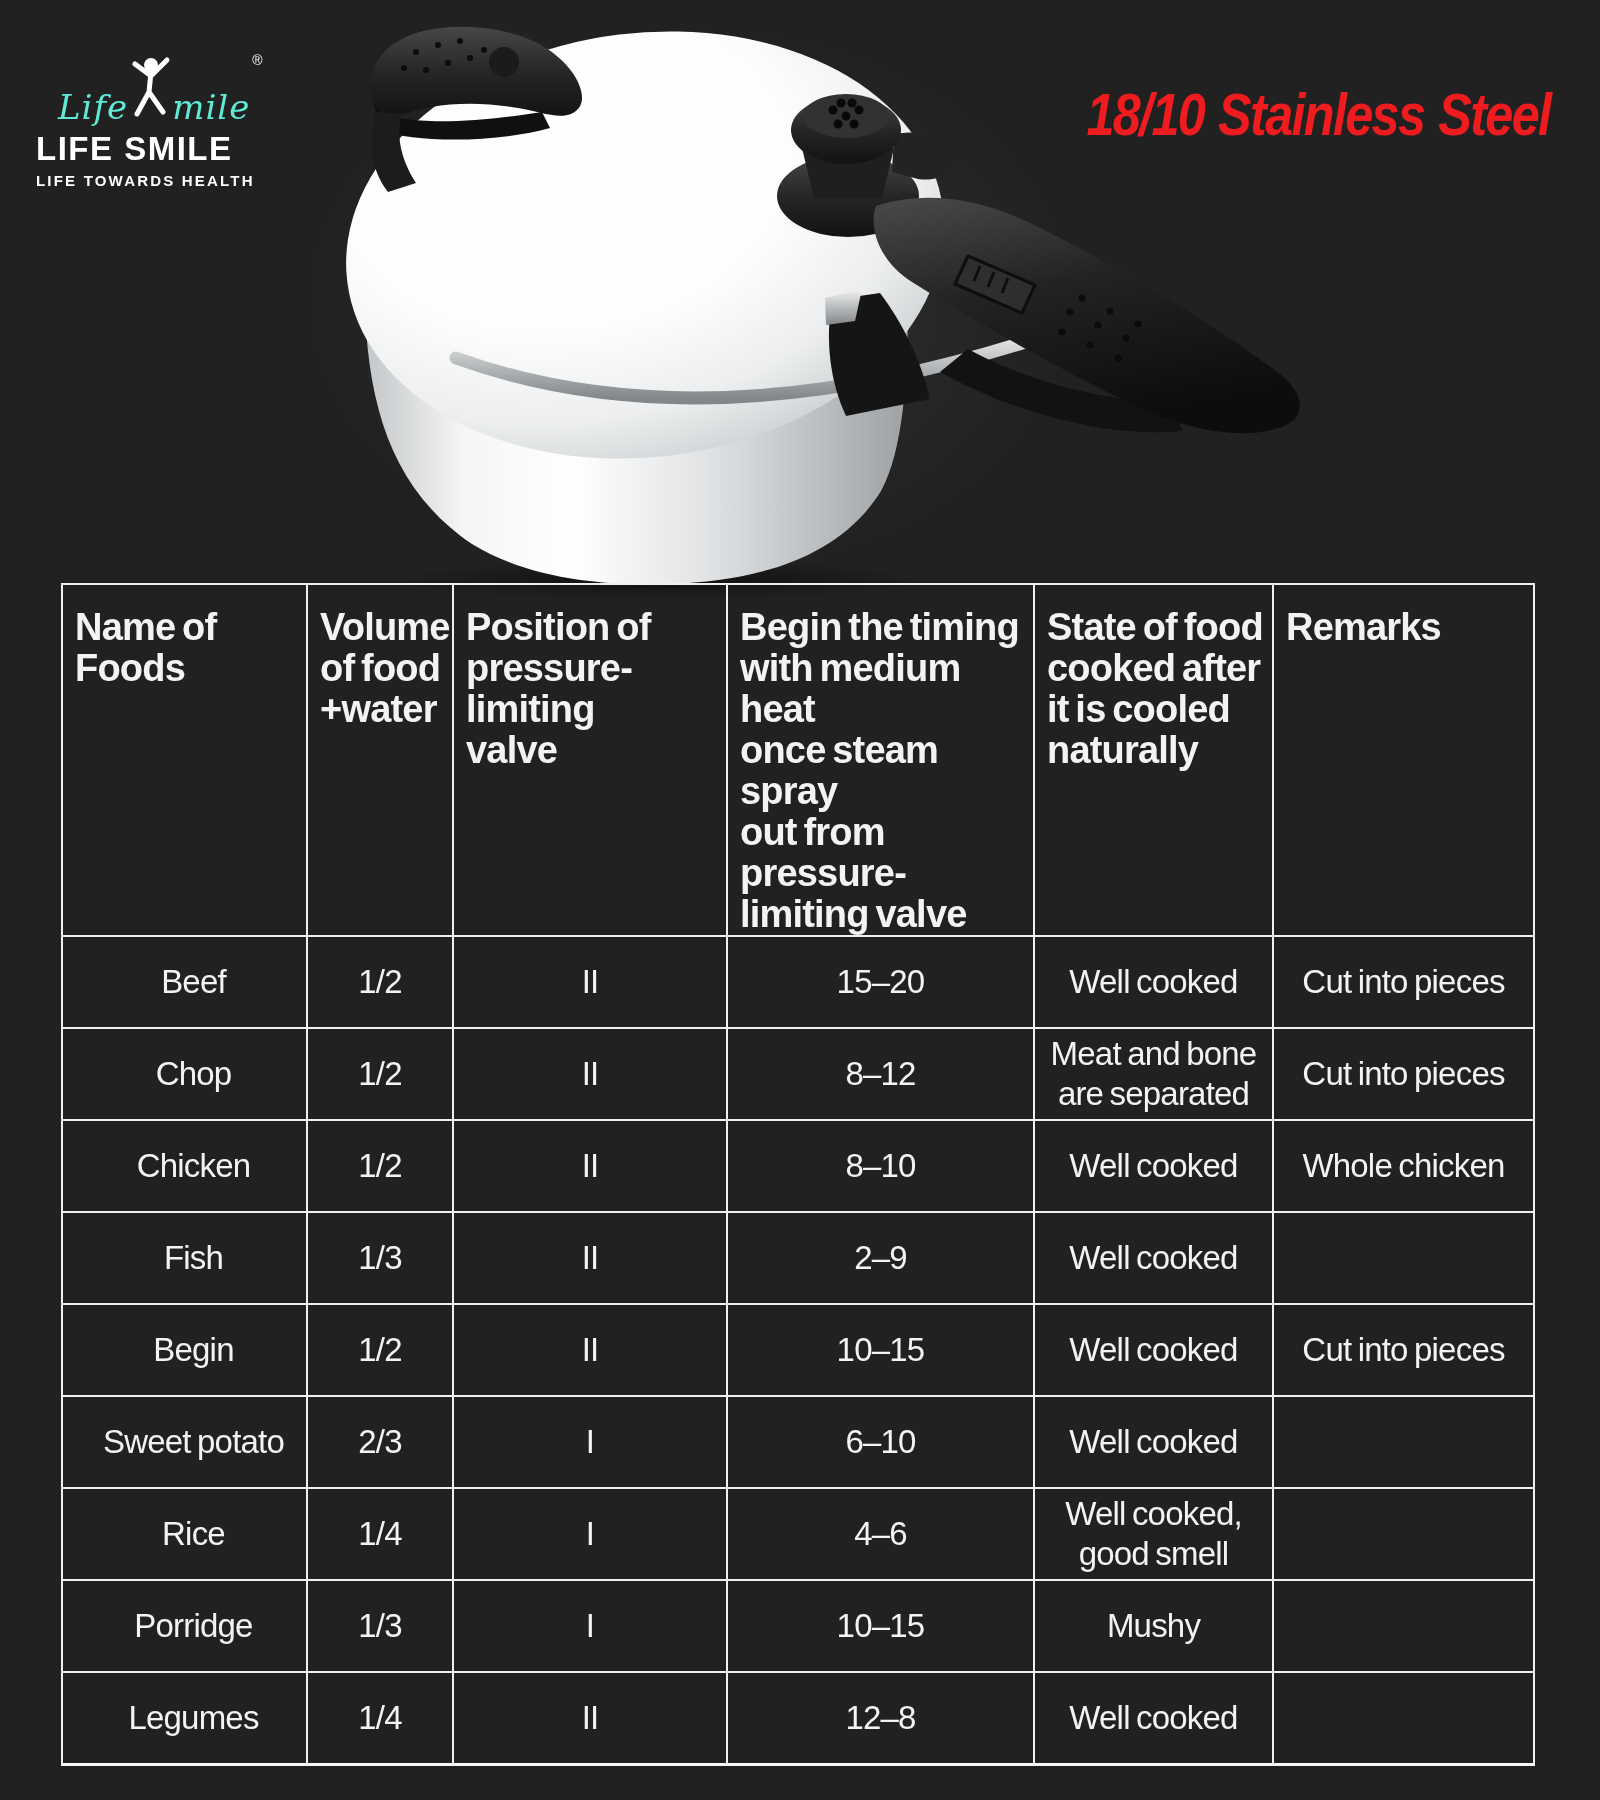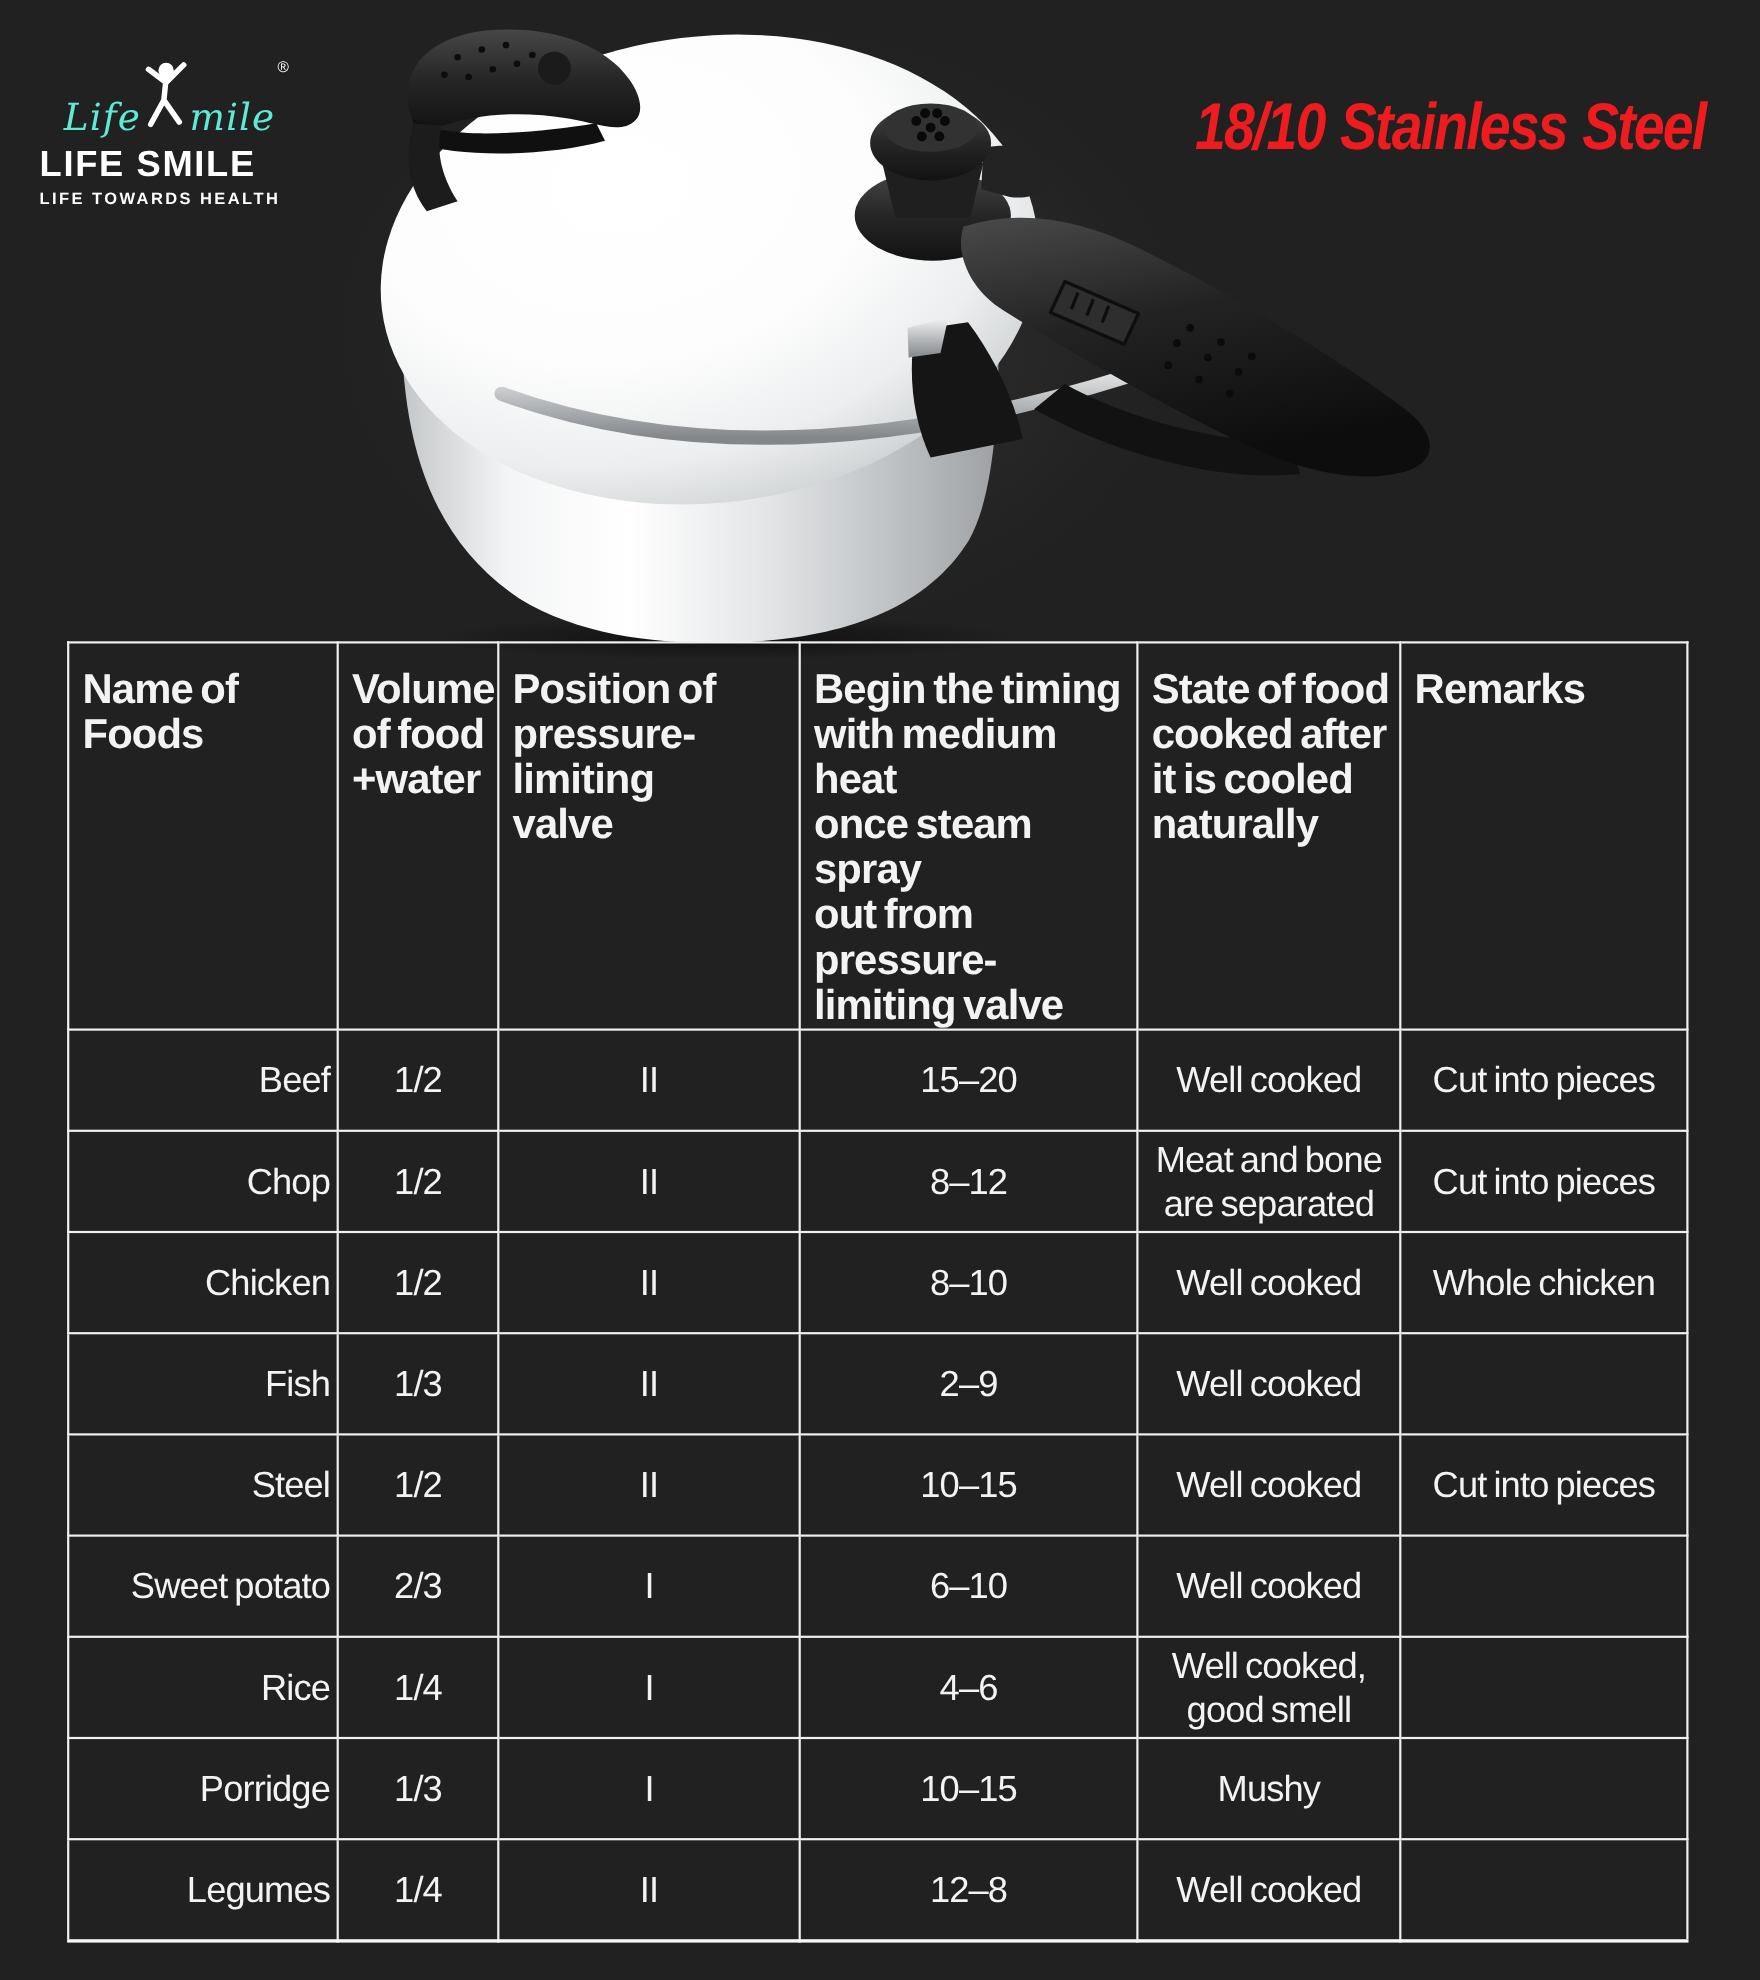--- a/index.html
+++ b/index.html
@@ -62,21 +62,21 @@
     letter-spacing:-.8px;word-spacing:-3px;
     height:249px;box-sizing:border-box;
   }
   .cook-table td{
     text-align:center;vertical-align:middle;
     font-size:33px;line-height:40px;
     letter-spacing:-.8px;word-spacing:-2px;
     padding:2px 6px;
     height:92px;box-sizing:border-box;
   }
-  .cook-table td.food{text-align:right;padding-left:24px;}
+  .cook-table td.food{text-align:center;padding-left:24px;}
   .table-underline{
     position:absolute;left:61px;top:1763px;width:1472px;height:2px;
     background:rgba(255,255,255,.45);
   }
 </style>
 </head>
 <body>
 
 <div class="bg-glow"></div>
 
@@ -271,21 +271,21 @@
     </tr>
     <tr>
       <td class="food">Fish</td>
       <td>1/3</td>
       <td>II</td>
       <td>2–9</td>
       <td>Well cooked</td>
       <td></td>
     </tr>
     <tr>
-      <td class="food">Steel</td>
+      <td class="food">Begin</td>
       <td>1/2</td>
       <td>II</td>
       <td>10–15</td>
       <td>Well cooked</td>
       <td>Cut into pieces</td>
     </tr>
     <tr>
       <td class="food">Sweet potato</td>
       <td>2/3</td>
       <td>I</td>

